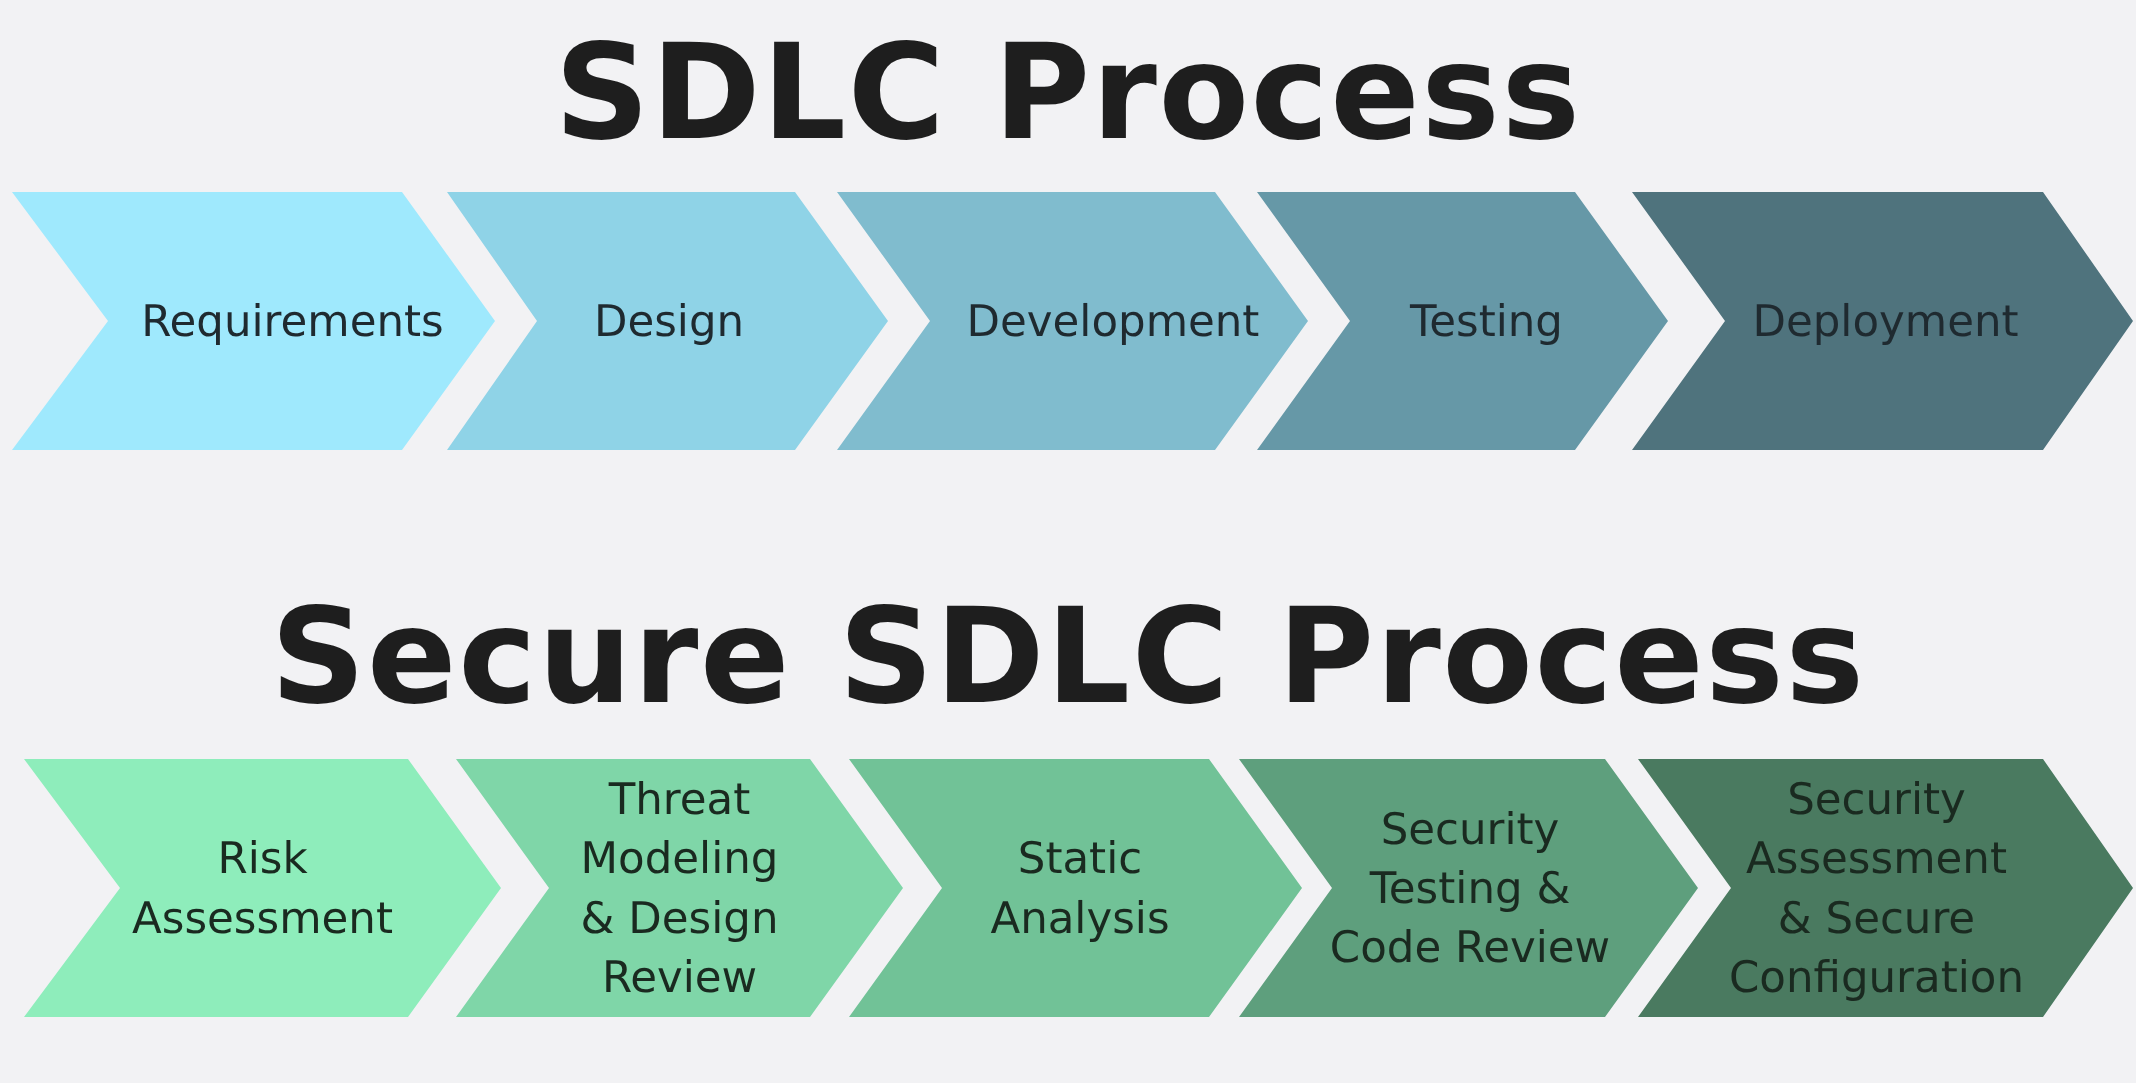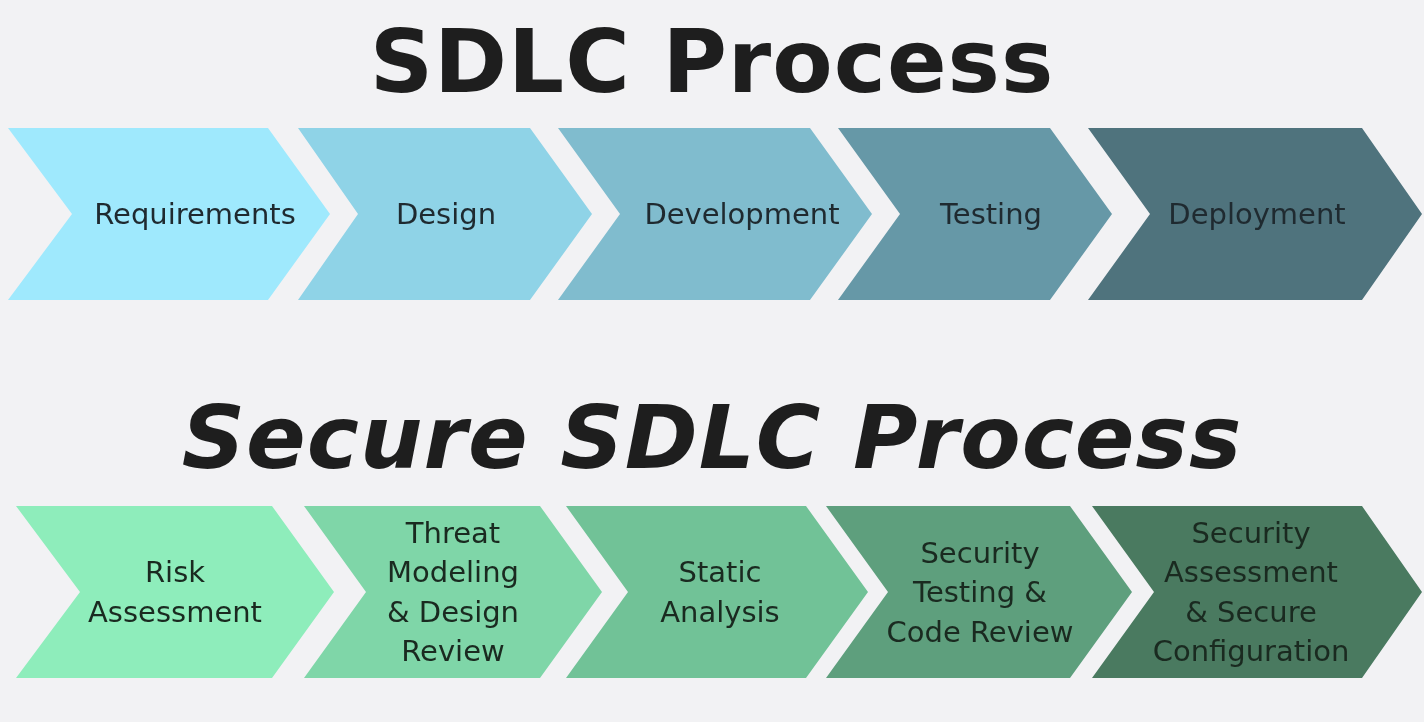--- a/index.html
+++ b/index.html
@@ -9,21 +9,21 @@
     font-family: "DejaVu Sans", "Liberation Sans", sans-serif;
     position: relative;
   }
   .title {
     position: absolute; left: 0; width: 1424px; text-align: center;
     font-family: "DejaVu Sans", "Liberation Sans", sans-serif;
     font-weight: bold; color: #1e1e1e; margin: 0; line-height: 1;
     letter-spacing: 1px;
   }
   #title-top { top: 18px; font-size: 88px; }
-  #title-bottom { top: 394px; font-size: 88px; font-style: italic; }
+  #title-bottom { top: 394px; font-size: 88px; }
   svg.row { position: absolute; left: 0; }
   #row-top { top: 0; }
   #row-bottom { top: 0; }
   .label {
     font-family: "DejaVu Sans", "Liberation Sans", sans-serif;
     font-size: 29px; fill: #1f2a30;
   }
   .label-g { fill: #1a2a20; }
 </style>
 </head>

